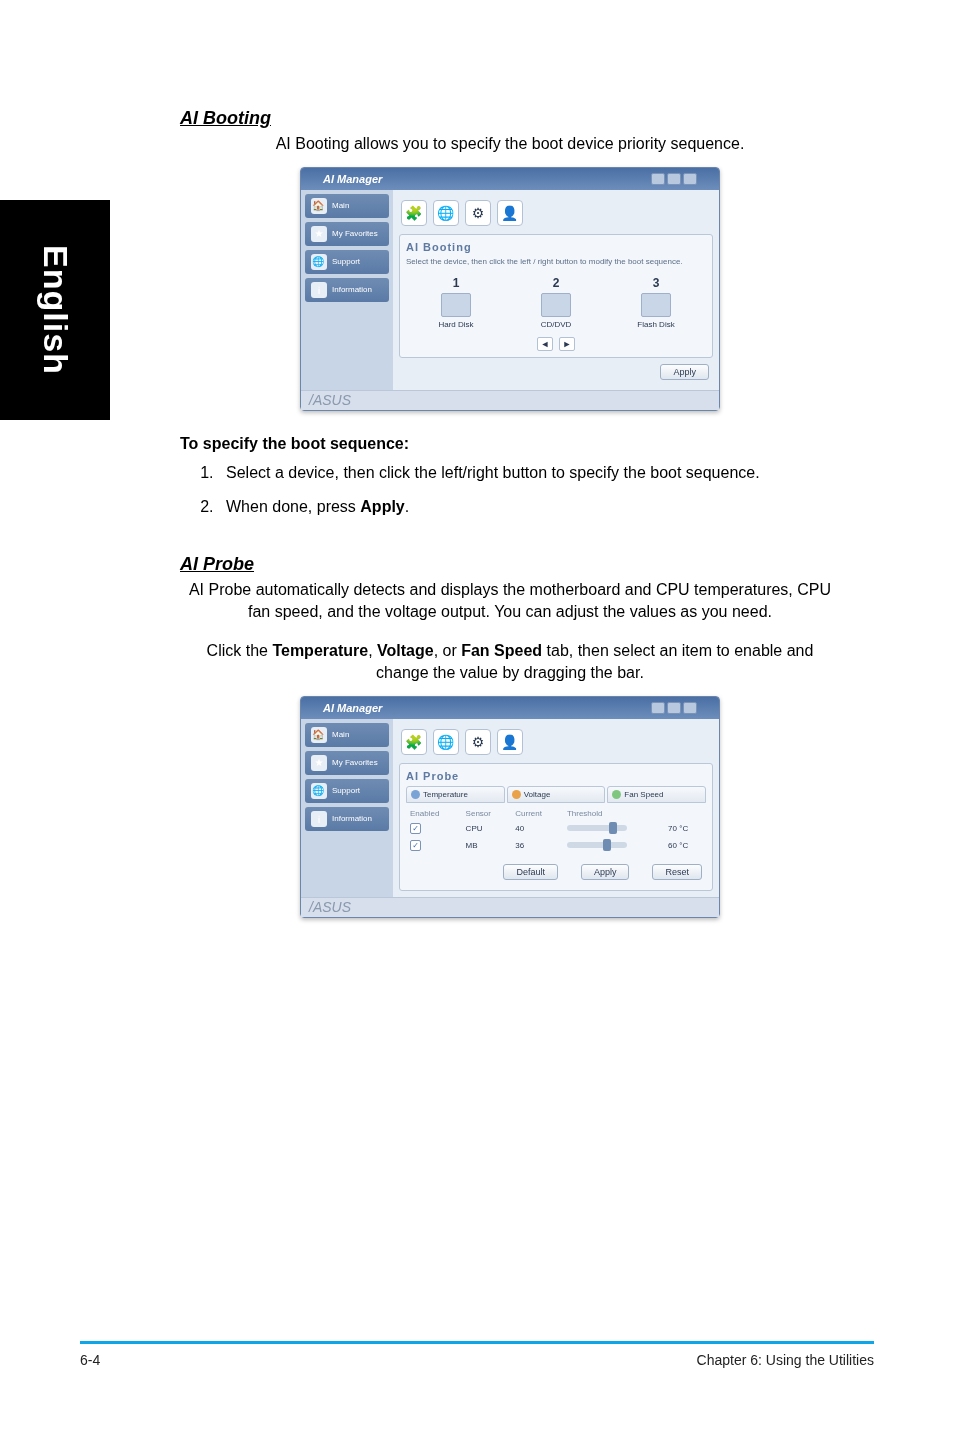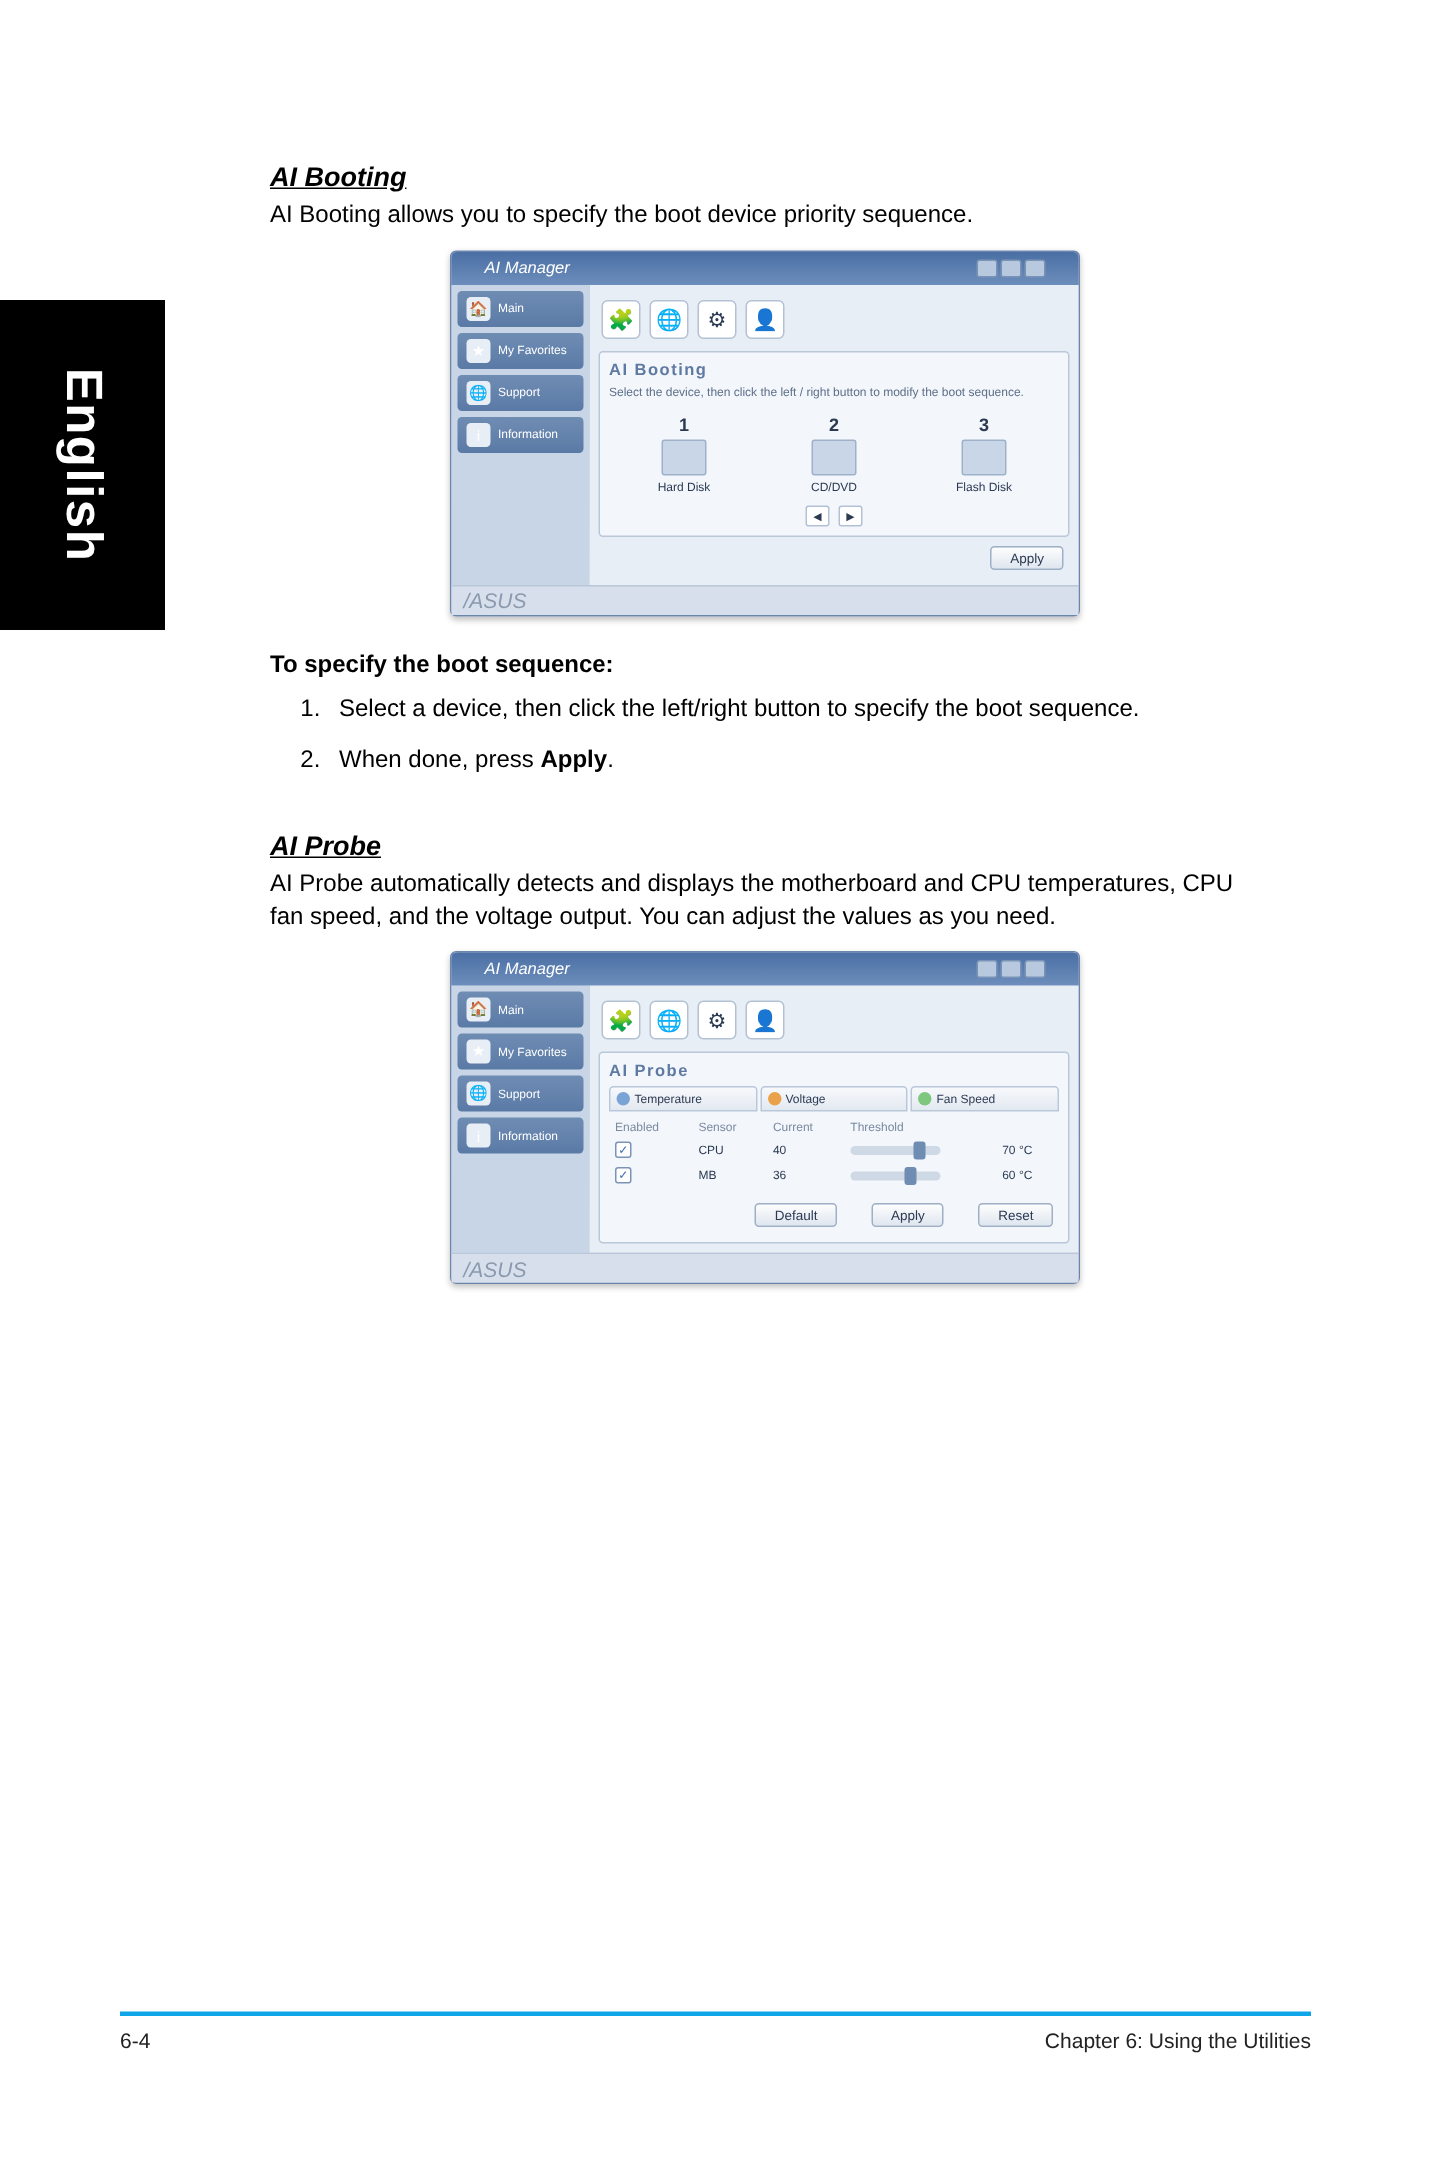--- a/index.html
+++ b/index.html
@@ -2,24 +2,24 @@
 <html><head>
 <meta charset="utf-8">
 <style>
   * { margin: 0; padding: 0; box-sizing: border-box; }
   body { width: 954px; height: 1438px; background: #fff; font-family: Arial, Helvetica, sans-serif; position: relative; }
   .page { position: absolute; left: 0; top: 0; width: 954px; height: 1438px; background: #fff; }
   .sidebar-tab { position: absolute; left: 0; top: 200px; width: 110px; height: 220px; background: #000; }
   .sidebar-tab span { color: #fff; font-weight: bold; font-size: 34px; position: absolute; left: 50%; top: 50%; transform: translate(-50%,-50%) rotate(90deg); letter-spacing: 1px; }
   .content { position: absolute; left: 180px; top: 108px; width: 660px; }
   h3.section { font-size: 18px; font-weight: bold; font-style: italic; text-decoration: underline; margin-bottom: 4px; }
-  p.lead { font-size: 16px; line-height: 1.35; margin-bottom: 12px; }
+  p.lead { font-size: 16px; line-height: 1.35; margin-bottom: 12px; text-align: center; }
   .shot-wrap { width: 100%; display:flex; justify-content:center; margin: 10px 0 24px 0; }
   .shot { width: 420px; background: linear-gradient(#7892b8,#bfd0e6); border:1px solid #6c86ab; border-radius: 4px; font-size: 10px; color:#2b3a52; box-shadow: 0 2px 4px rgba(0,0,0,.25); }
-  .titlebar { height: 22px; display:flex; align-items:center; padding: 0 22px; color:#fff; font-weight:normal; font-style:italic; font-size:11px; background: linear-gradient(#4a6fa4,#6d8ebc); border-radius: 4px 4px 0 0; justify-content: space-between;}
+  .titlebar { height: 22px; display:flex; align-items:center; padding: 0 22px; color:#fff; font-weight:bold; font-style:italic; font-size:11px; background: linear-gradient(#4a6fa4,#6d8ebc); border-radius: 4px 4px 0 0; justify-content: space-between;}
   .titlebar .winbtns { display:flex; gap:2px;}
   .titlebar .winbtn { width:14px; height:12px; background:#b8c8df; border:1px solid #7a93b6; border-radius:2px;}
   .shot-body { display:flex; }
   .shot-nav { width: 92px; background:#c8d5e6; padding:4px; display:flex; flex-direction:column; gap:4px; }
   .nav-item { background: linear-gradient(#6f8cb3,#5a7aa6); color:#fff; border-radius:3px; padding:4px 6px; display:flex; align-items:center; gap:5px; font-size:8px; }
   .nav-ic { width:16px; height:16px; border-radius:3px; background:#e8eef6; display:flex; align-items:center; justify-content:center; font-size:10px; }
   .shot-main { flex:1; background:#e8eef6; padding:6px; }
   .tool-row { display:flex; gap:6px; padding:4px 2px 8px 2px; }
   .tool-ic { width:26px; height:26px; border-radius:4px; background:#fff; border:1px solid #b3c1d4; display:flex; align-items:center; justify-content:center; font-size:14px;}
   .panel { background:#f3f6fb; border:1px solid #b9c7d9; border-radius:3px; padding:6px; }
@@ -142,20 +142,23 @@
     <ol class="steps">
       <li>Select a device, then click the left/right button to specify the boot sequence.</li>
       <li>
         <span>When done, press </span><b>Apply</b><span>.</span>
       </li>
     </ol>
 
     <div class="block2">
       <h3 class="section">AI Probe</h3>
       <p class="lead">AI Probe automatically detects and displays the motherboard and CPU temperatures, CPU fan speed, and the voltage output. You can adjust the values as you need.</p>
+      <p class="lead" style="margin-top:18px;">
+        <span>Click the </span><b>Temperature</b><span>, </span><b>Voltage</b><span>, or </span><b>Fan Speed</b><span> tab, then select an item to enable and change the value by dragging the bar.</span>
+      </p>
 
       <div class="shot-wrap">
         <div class="shot">
           <div class="titlebar">
             <span>AI Manager</span>
             <span class="winbtns">
               <span class="winbtn"></span>
               <span class="winbtn"></span>
               <span class="winbtn"></span>
             </span>

